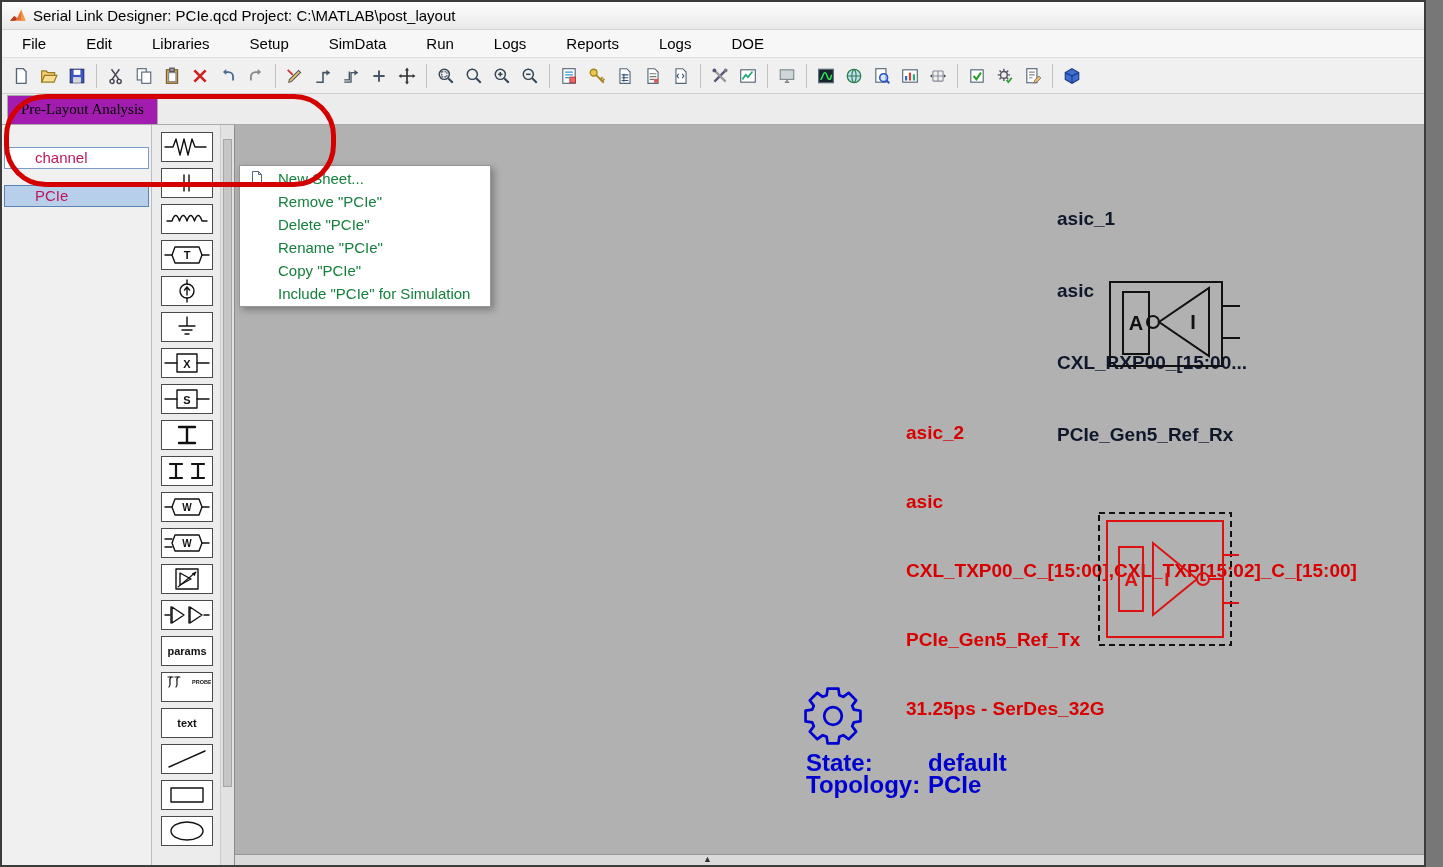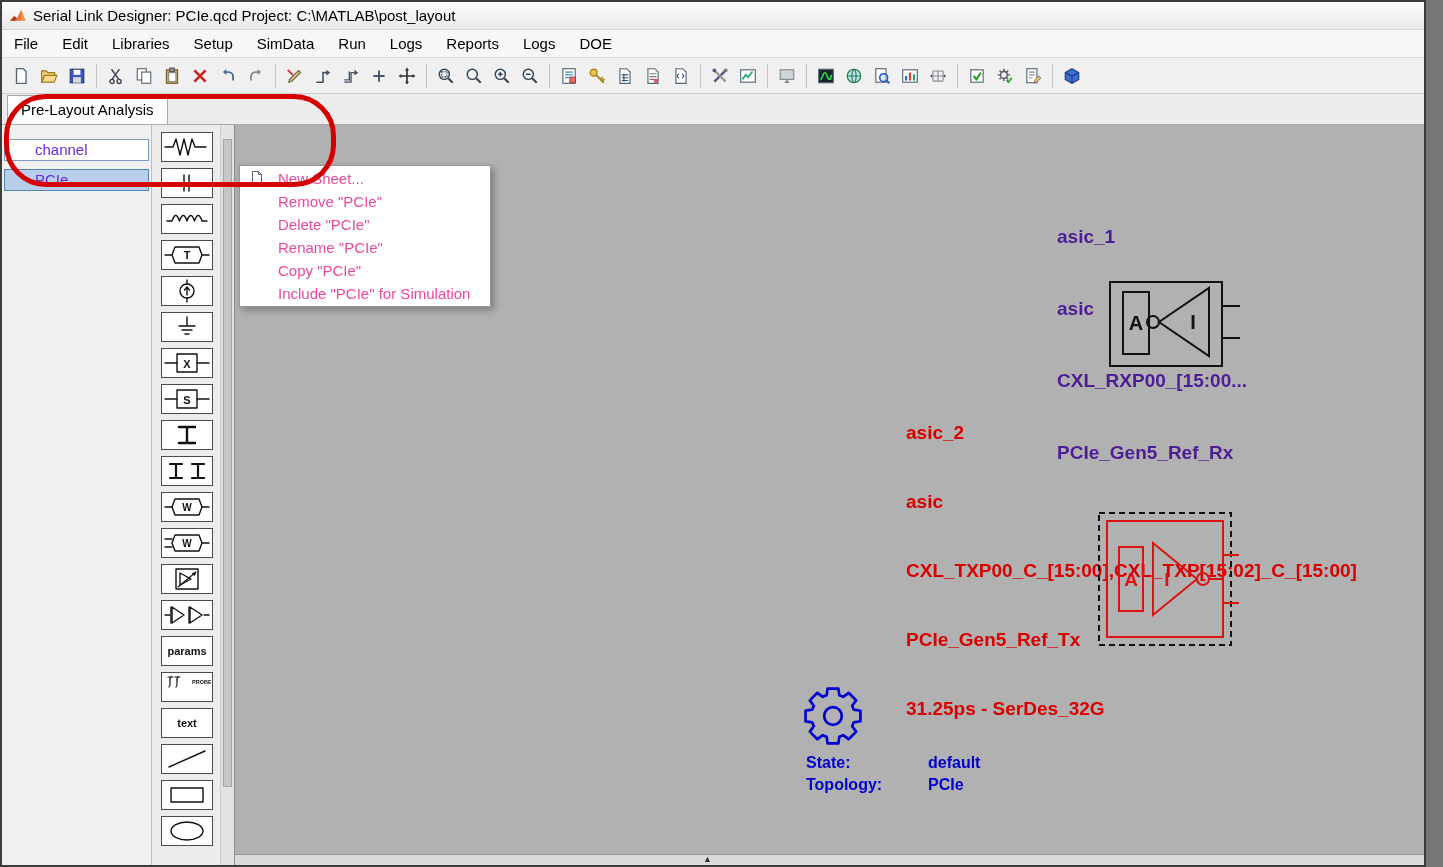--- a/index.html
+++ b/index.html
@@ -5,66 +5,66 @@
   * { box-sizing: border-box; }
   body { margin:0; background:#777; font-family:"Liberation Sans", sans-serif; }
   .window { position:relative; width:1426px; height:867px; border:2px solid #3c3c3c; background:#f0f0f0; overflow:hidden; }
 
   
   .titlebar { height:28px; display:flex; align-items:center; gap:7px; padding-left:7px;
     background:linear-gradient(#fdfdfd,#e9e9e9); border-bottom:1px solid #d5d5d5; font-size:15px; color:#000; }
 
   
   .menubar { height:28px; display:flex; align-items:center; background:#f7f7f7; border-bottom:1px solid #dedede; font-size:15px; }
-  .menu-item { padding:4px 12px; cursor:default; }
+  .menu-item { padding:4px 20px; cursor:default; }
 
   
   .toolbar { height:36px; display:flex; align-items:center; padding:2px 5px; background:#f0f0f0; border-bottom:1px solid #cfcfcf; }
   .tbtn { width:28px; height:28px; display:flex; align-items:center; justify-content:center; border:1px solid transparent; background:none; padding:0; }
   .tbtn svg { width:18px; height:18px; }
   .tsep { width:1px; height:24px; background:#c2c2c2; margin:0 5px; }
 
   
   .tabrow { height:31px; display:flex; align-items:flex-end; background:#ececec; border-bottom:1px solid #aaa; padding-left:5px; }
   .tab { font-size:15px; padding:5px 13px 6px 13px; border:1px solid #a8a8a8; border-bottom:none; margin-right:3px; background:#e1e1e1; color:#000; }
-  .tab.active { background:#ffffff; }
+  .tab.active { background:#a21caf;font-family:Liberation Serif, serif; }
 
   
   .content { display:flex; height:740px; }
 
   .left-panel { width:150px; background:#f0f0f0; border-right:1px solid #bdbdbd; padding-top:6px; }
-  .sheet-row { height:22px; line-height:20px; font-size:15px; padding-left:30px; margin:8px 2px; border:1px solid #7a9cc6; background:#fff; color:#6d28d9; }
+  .sheet-row { height:22px; line-height:20px; font-size:15px; padding-left:30px; margin:16px 2px; border:1px solid #7a9cc6; background:#fff; color:#be185d; }
   .sheet-row.selected { background:#b7cfeb; border-color:#5b84b5; }
 
   .palette-col { width:82px; display:flex; background:#ececec; }
   .palette-cells { width:68px; padding:7px 3px 0 9px; display:flex; flex-direction:column; gap:6px; }
   .pcell { width:52px; height:30px; background:#fff; border:1px solid #4a4a4a; display:flex; align-items:center; justify-content:center; padding:0; }
   .pcell svg { width:48px; height:26px; stroke:#111; stroke-width:1.4; fill:none; stroke-linecap:round; stroke-linejoin:round; }
   .pcell svg text { fill:#111; stroke:none; font-weight:bold; font-family:"Liberation Sans",sans-serif; }
   .palette-scroll { width:14px; background:#e2e2e2; border-left:1px solid #cdcdcd; position:relative; }
   .pthumb { position:absolute; left:2px; right:2px; top:14px; height:648px; background:#c6c6c6; border:1px solid #a5a5a5; }
 
   .canvas { flex:1; position:relative; background:#b1b1b1; border-left:1px solid #8d8d8d; overflow:hidden; }
 
   .asic-label { position:absolute; font-weight:bold; white-space:pre; }
-  .asic1-label { left:822px; top:52px; font-size:19px; line-height:24px; color:#4c1d95; }
+  .asic1-label { left:822px; top:34px; font-size:19px; line-height:24px; color:#0f172a; }
   .asic2-label { left:671px; top:250px; font-size:19px; line-height:23px; color:#d80000; }
 
-  .state-block { position:absolute; left:571px; top:627px; color:#0000d0; font-weight:bold; font-size:16px; line-height:22px; }
+  .state-block { position:absolute; left:571px; top:627px; color:#0000d0; font-weight:bold; font-size:24px; line-height:22px; }
   .state-row { display:flex; }
   .state-row .lbl { width:122px; }
 
   .canvas-bottombar { position:absolute; left:0; right:0; bottom:0; height:11px; background:#dadada; border-top:1px solid #979797; }
   .cb-arrow { position:absolute; left:468px; top:-1px; font-size:9px; color:#333; line-height:11px; }
 
   
   .annotation { position:absolute; left:2px; top:92px; width:332px; height:93px; border:5px solid #d40000; border-radius:42px; z-index:60; pointer-events:none; }
 
   .context-menu { position:absolute; left:237px; top:163px; width:252px; background:#fff; border:1px solid #979797;
-    box-shadow:3px 3px 7px rgba(0,0,0,.3); z-index:40; font-size:15px; color:#ec4899; padding:1px 0; }
+    box-shadow:3px 3px 7px rgba(0,0,0,.3); z-index:40; font-size:15px; color:#15803d; padding:1px 0; }
   .cmi { height:23px; line-height:23px; padding-left:38px; position:relative; }
   .cmi .cicon { position:absolute; left:9px; top:3px; width:16px; height:16px; }
 
   .sym-text { font-weight:bold; font-family:"Liberation Sans",sans-serif; }
 </style>
 </head>
 <body>
 
 <div class="window">
 

